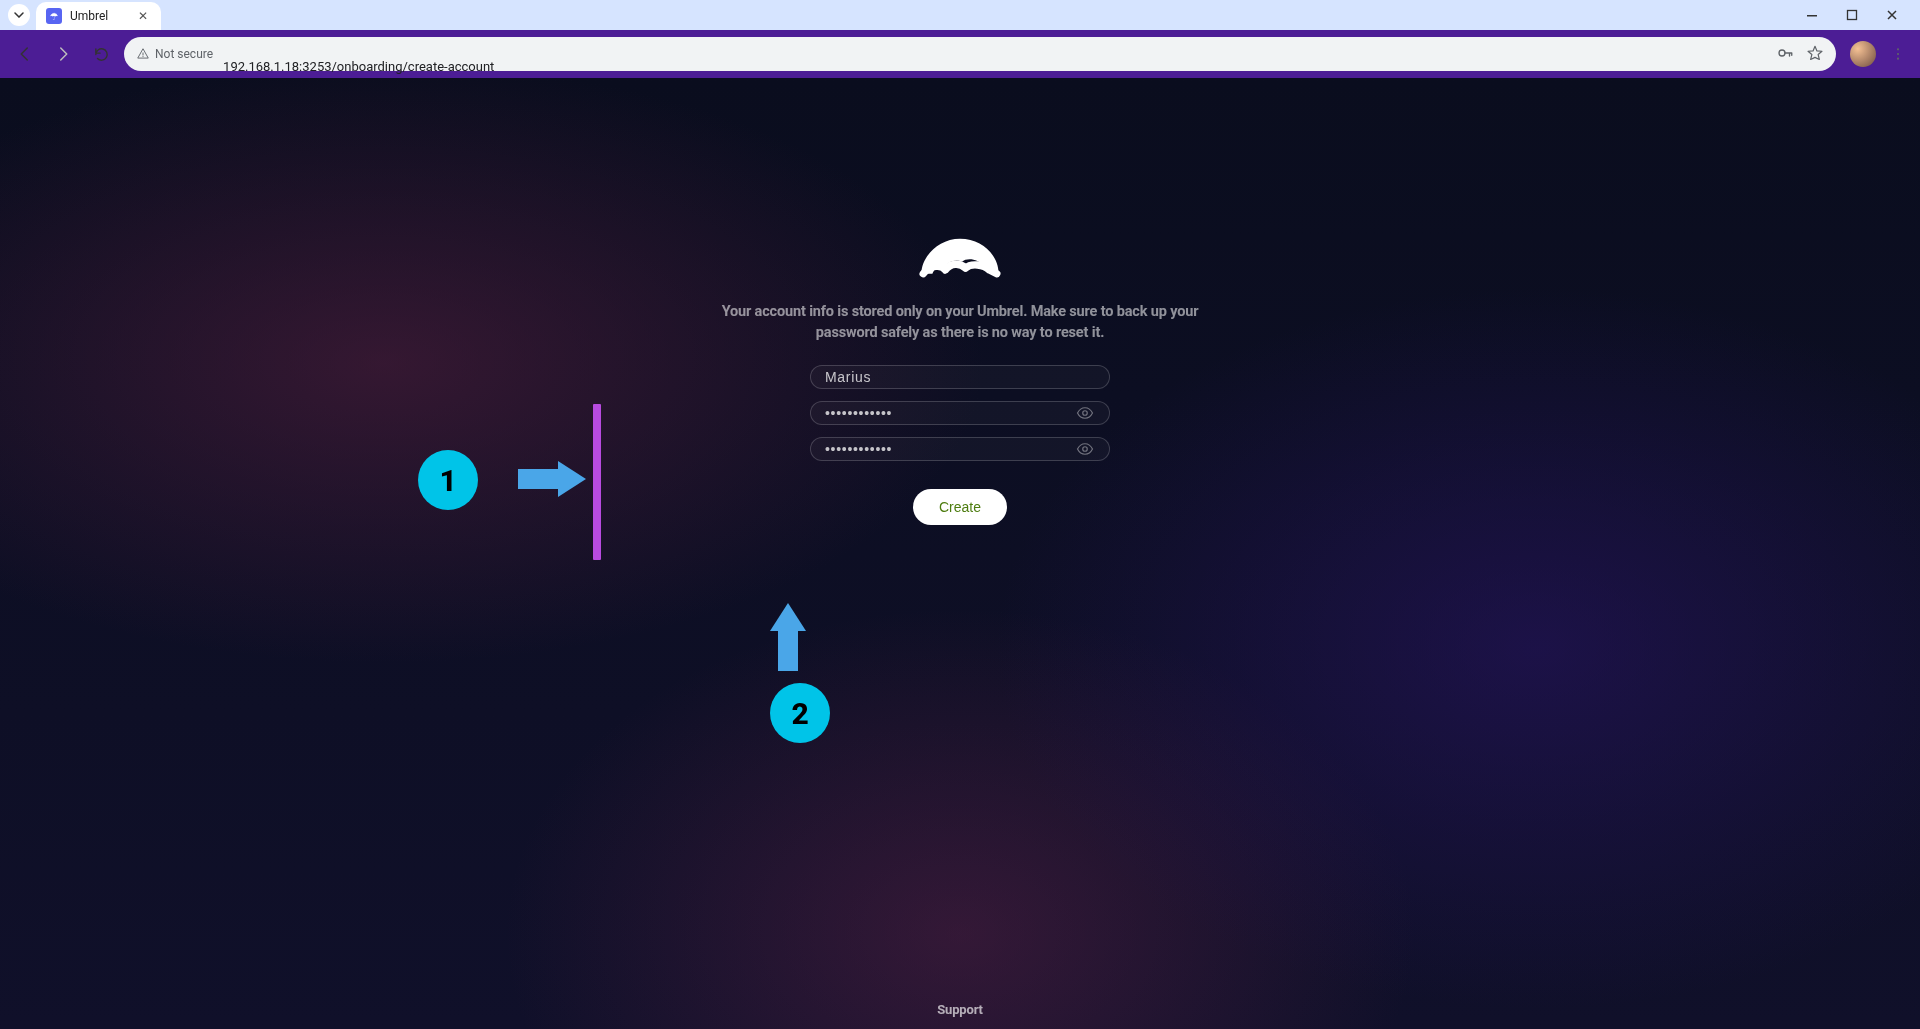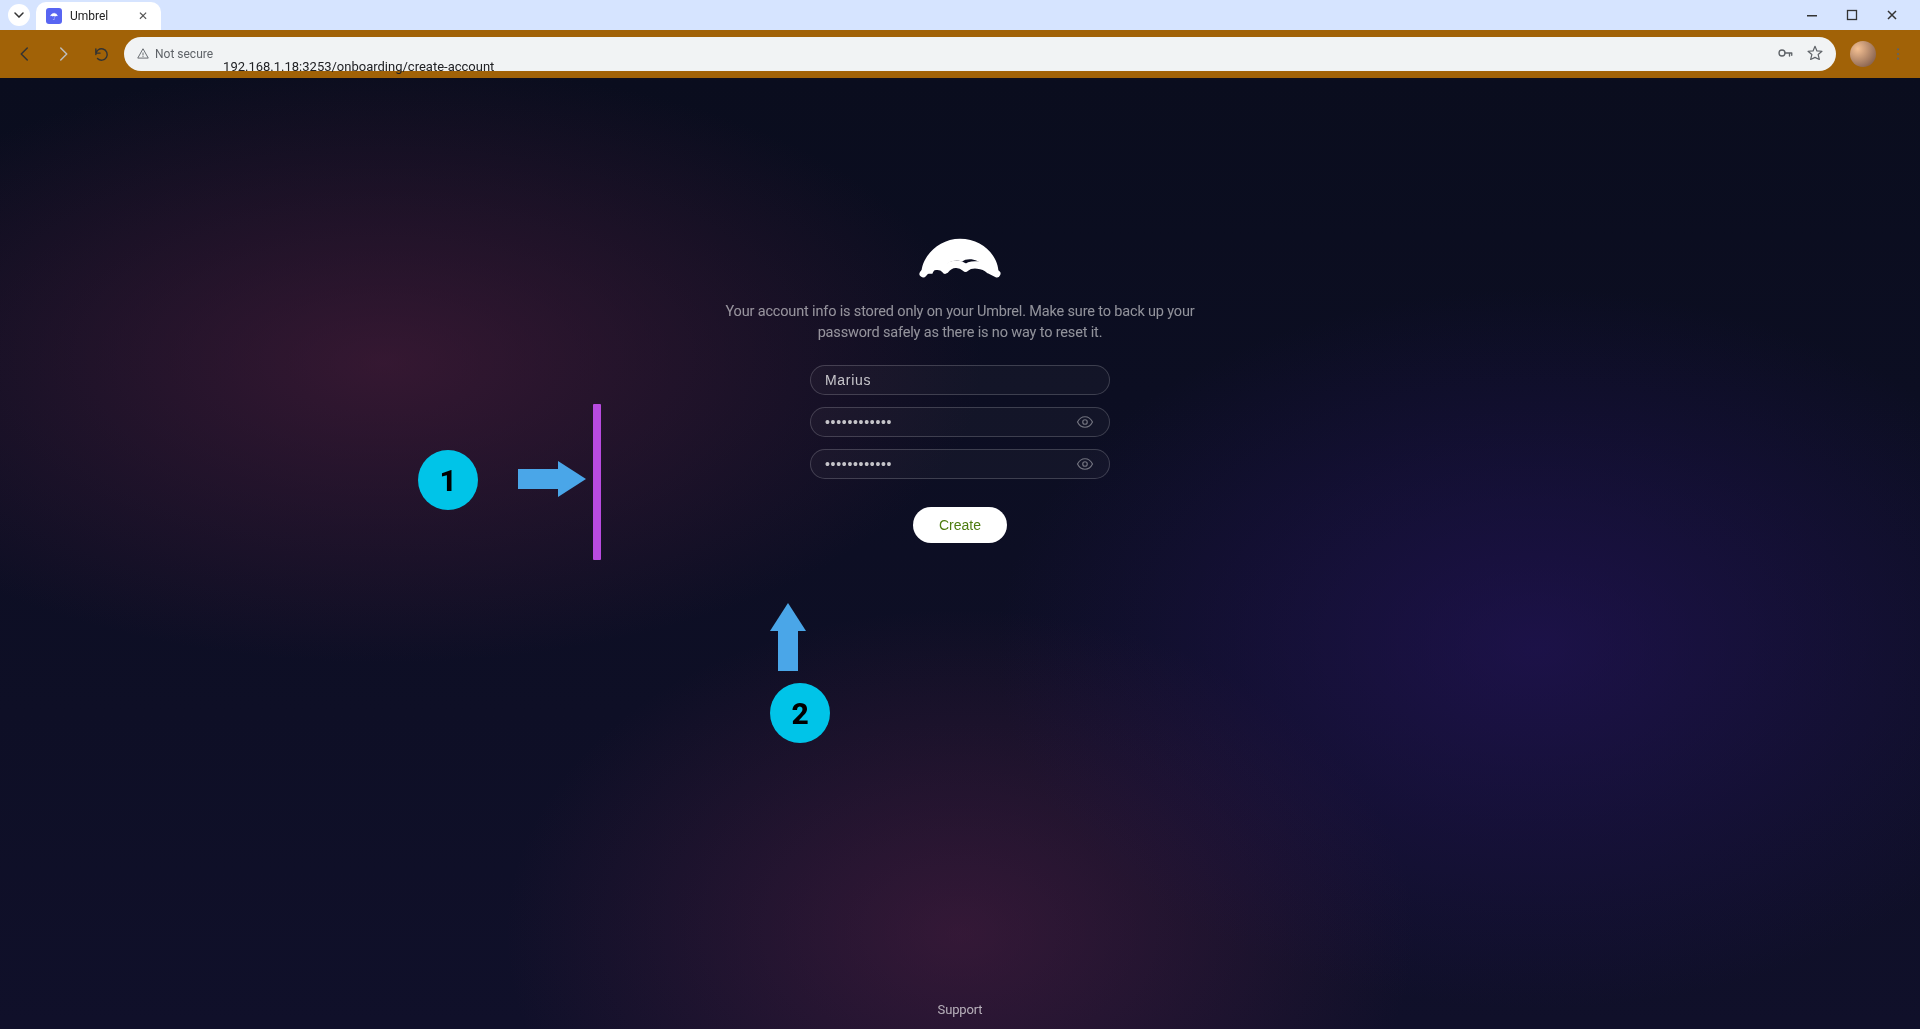--- a/index.html
+++ b/index.html
@@ -67,21 +67,21 @@
   .window-controls span {
     width: 28px; height: 24px;
     display: flex; align-items: center; justify-content: center;
     font-size: 13px;
     cursor: pointer;
   }
 
   
   .toolbar {
     height: 48px;
-    background: #a16207;
+    background: #4c1d95;
     display: flex;
     align-items: center;
     padding: 0 10px;
     gap: 8px;
   }
   .nav-btn {
     width: 30px; height: 30px;
     display: flex; align-items: center; justify-content: center;
     color: #333;
     border-radius: 50%;
@@ -166,33 +166,33 @@
     margin-top: 18px;
     letter-spacing: -0.02em;
   }
   .subtext {
     margin-top: 12px;
     color: rgba(255,255,255,0.55);
     font-size: 14.5px;
     text-align: center;
     line-height: 1.45;
     max-width: 500px;
-    font-weight: 400;
+    font-weight: 700;
   }
 
   .form {
     margin-top: 22px;
     display: flex;
     flex-direction: column;
     gap: 12px;
     align-items: center;
   }
   .field {
     width: 300px;
-    height: 30px;
+    height: 24px;
     border-radius: 20px;
     border: 1px solid rgba(255,255,255,0.18);
     background: rgba(255,255,255,0.03);
     display: flex;
     align-items: center;
     padding: 0 14px;
   }
   .field input {
     flex: 1;
     background: transparent;
@@ -223,21 +223,21 @@
     cursor: pointer;
   }
 
   .support {
     position: absolute;
     bottom: 12px;
     left: 50%;
     transform: translateX(-50%);
     color: rgba(255,255,255,0.65);
     font-size: 13px;
-    font-weight: 400;
+    font-weight: 700;
     cursor: pointer;
   }
 
   
   .annotation {
     position: absolute;
     pointer-events: none;
   }
   .anno-bar {
     position: absolute;

